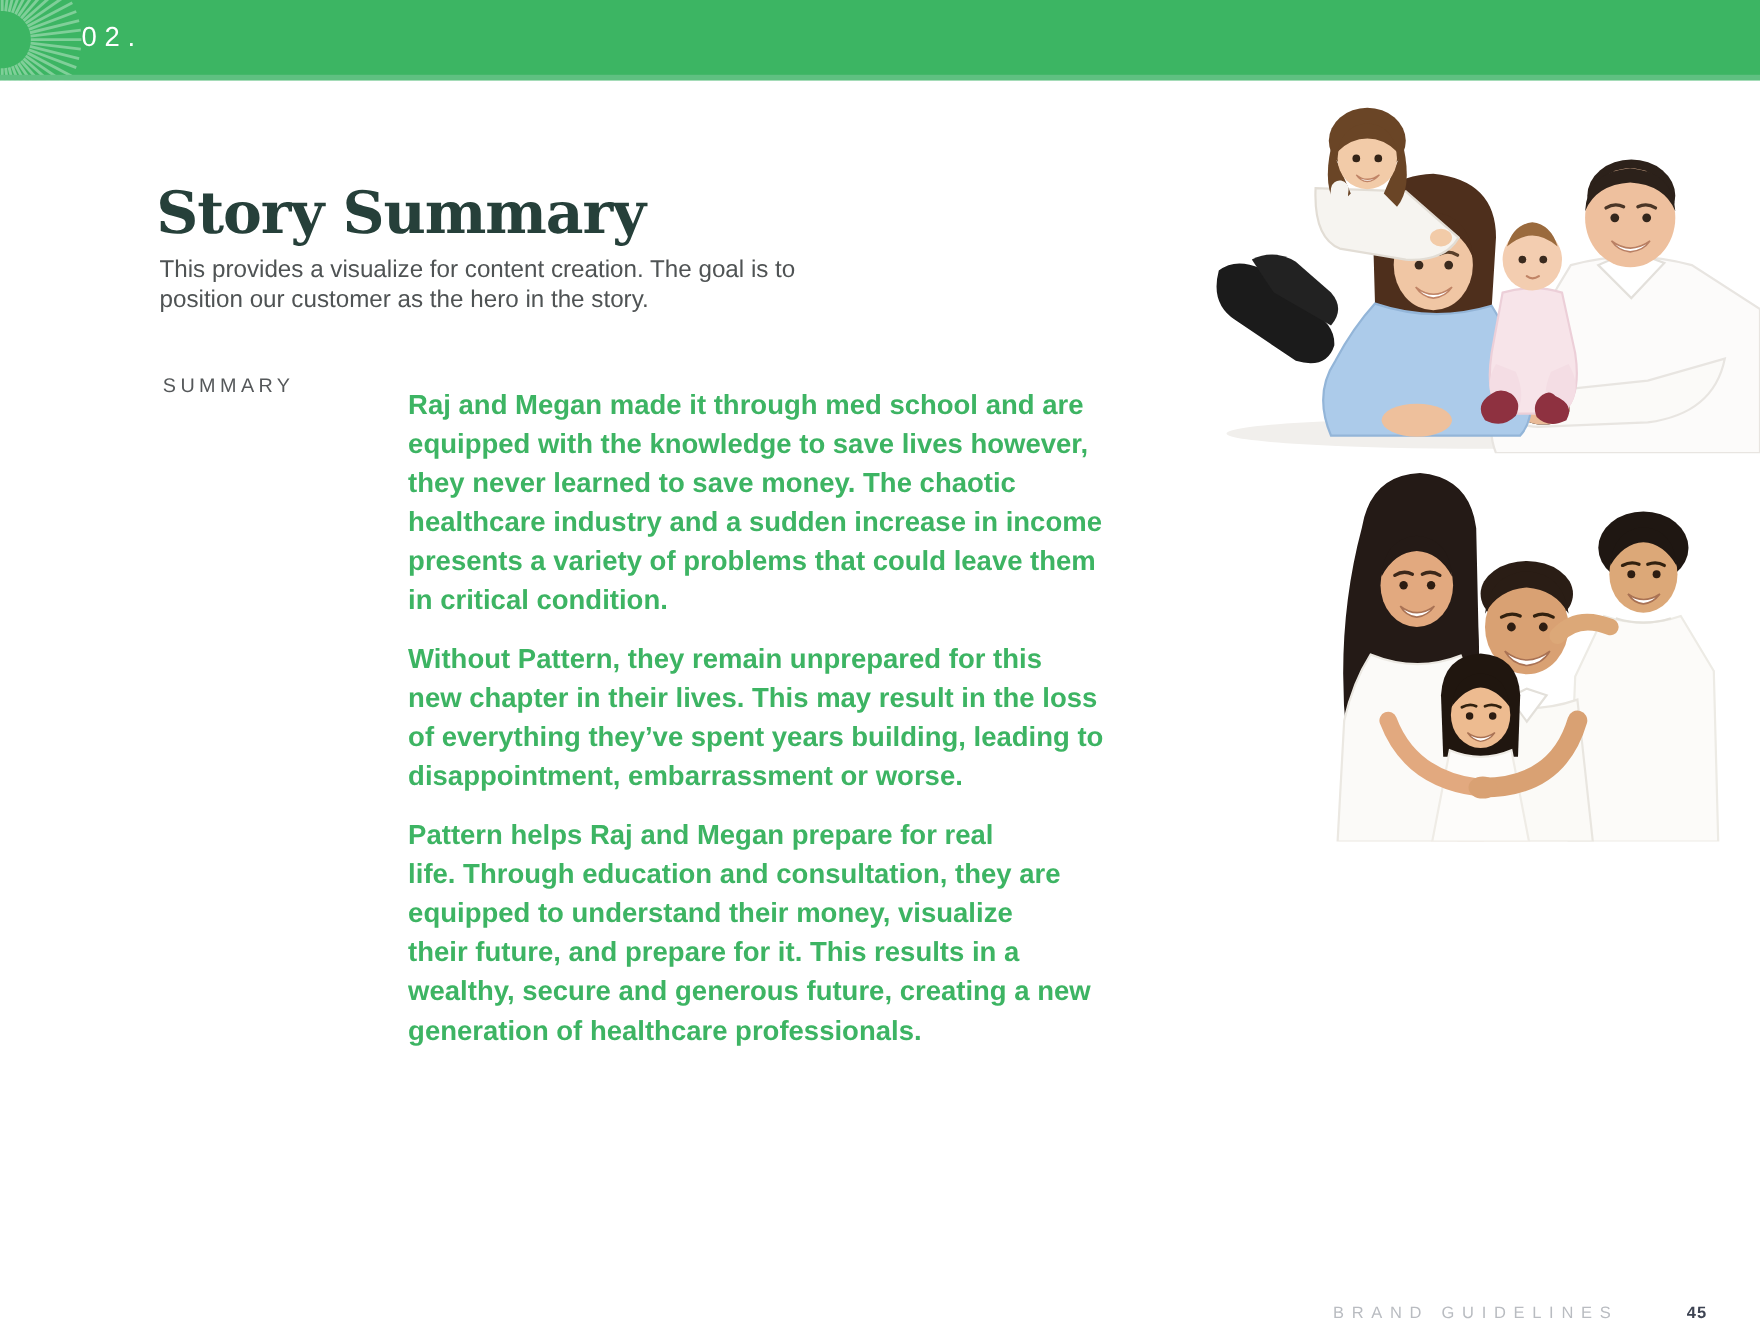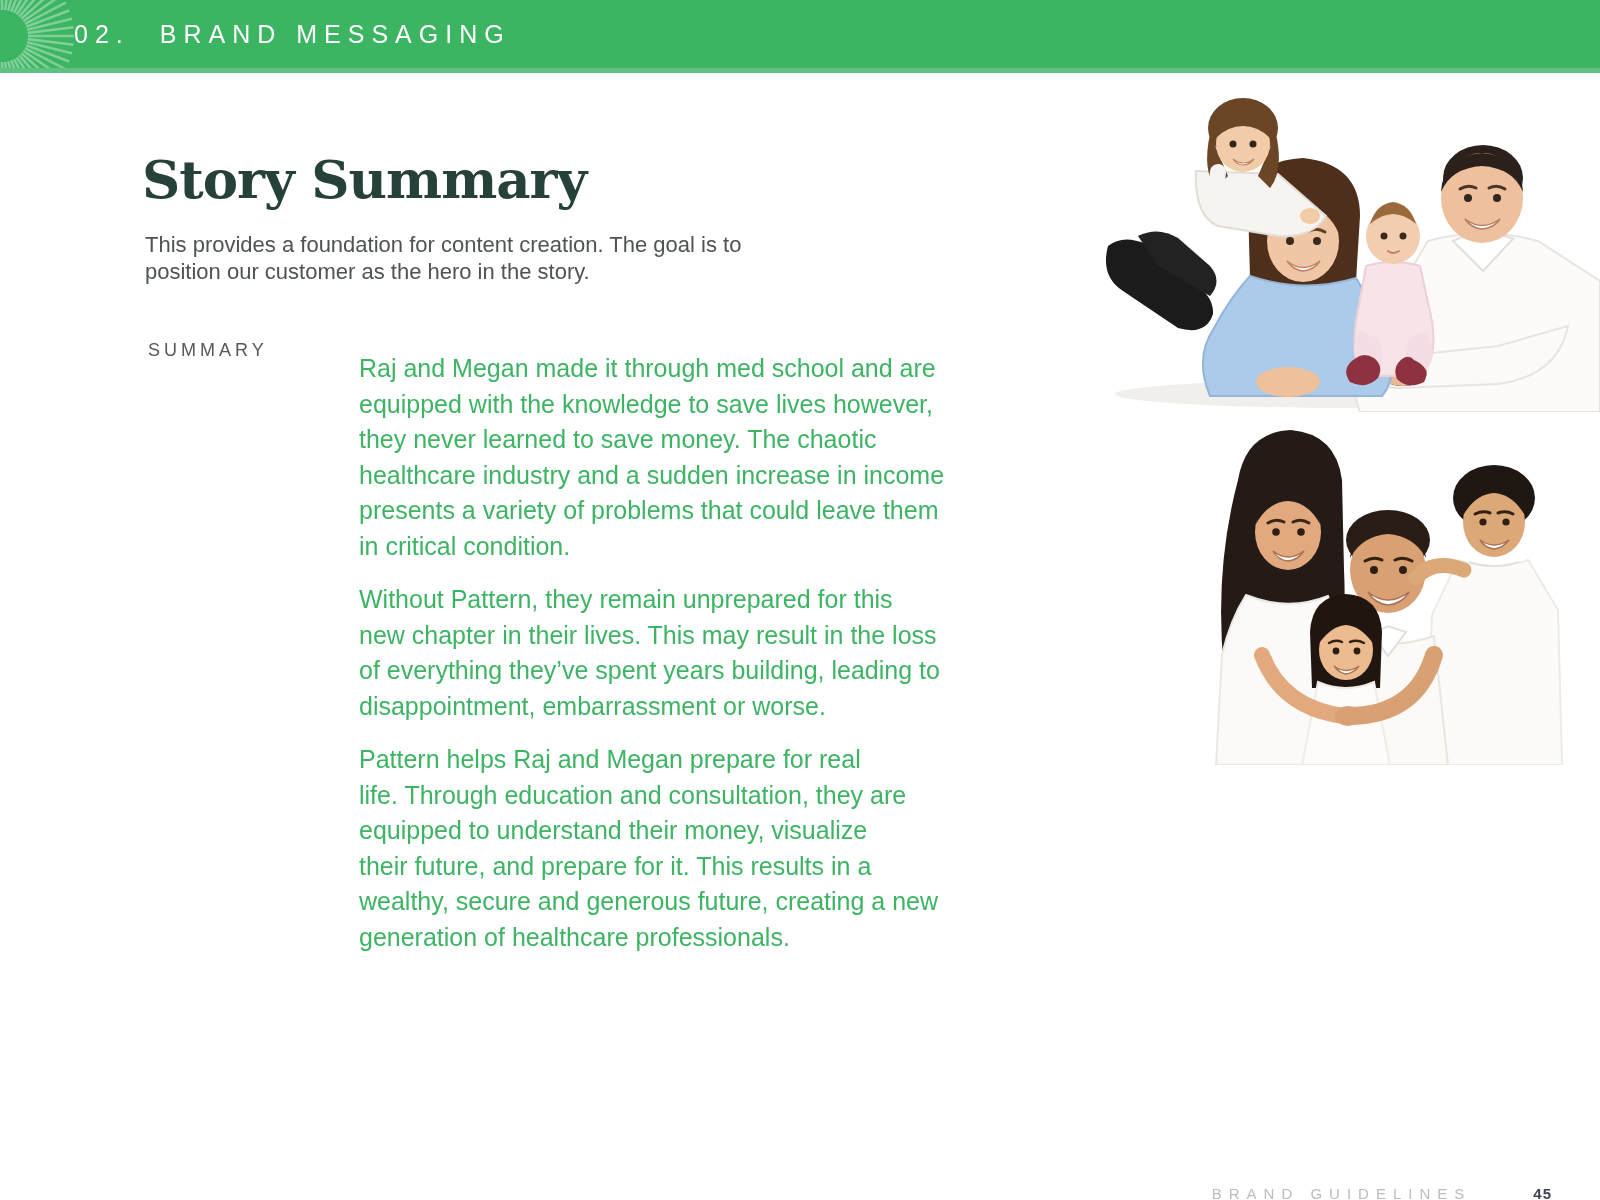--- a/index.html
+++ b/index.html
@@ -23,45 +23,46 @@
   .sunburst{
     position:absolute;left:0;top:0;width:90px;height:73px;
   }
   .header-title{
     position:absolute;left:74px;top:0;height:68px;
     display:flex;align-items:center;gap:30px;
     color:#ffffff;font-size:25px;font-weight:500;letter-spacing:7px;
   }
   
   .title{
-    position:absolute;left:142px;top:149px;margin:0;
+    position:absolute;left:142px;top:164px;margin:0;
     font-family:"DejaVu Serif","Liberation Serif",serif;
     font-weight:bold;font-size:53px;line-height:60px;
     color:var(--title-dark,#26403a);
     letter-spacing:-1px;
   }
   .subtitle{
     position:absolute;left:145px;top:231px;width:640px;
     font-size:22px;line-height:27px;
     color:var(--subtitle-gray,#4f5354);
     white-space:pre-line;
   }
   .summary-label{
     position:absolute;left:148px;top:340px;
     font-size:18px;letter-spacing:4px;
     color:var(--label-gray,#55585a);
   }
   .paragraphs{
     position:absolute;left:355px;top:351px;width:660px;
   }
   .paragraphs p{
-    margin:0 0 18px 4px;
+    margin:0 0 18px 16px;
     font-size:25px;line-height:35.5px;
     color:var(--text-green,#3db463);
     white-space:pre-line;
+    font-weight:bold;
   }
   
   .photo{position:absolute;}
   .photo svg{display:block;width:100%;height:100%;}
   .photo1{left:1098px;top:76px;width:502px;height:336px;}
   .photo2{left:1176px;top:420px;width:400px;height:345px;}
   
   .footer{
     position:absolute;top:1185px;right:48px;
     display:flex;align-items:flex-start;gap:62px;
@@ -106,27 +107,26 @@
           <line x1="16.76968341501005" y1="57.39758051323507" x2="42.90066176464322" y2="95.25483834434326" stroke="rgba(255,255,255,0.35)" stroke-width="2.6"></line>
           <line x1="14.082802473137978" y1="59.02185666698345" x2="35.460068387151324" y2="99.75283384703111" stroke="rgba(255,255,255,0.35)" stroke-width="2.6"></line>
           <line x1="11.219727063105925" y1="60.31042230982079" x2="27.53155186706256" y2="103.32116947334987" stroke="rgba(255,255,255,0.35)" stroke-width="2.6"></line>
           <line x1="8.222207271476499" y1="61.24448725307735" x2="19.23072782870415" y2="105.90781085467574" stroke="rgba(255,255,255,0.35)" stroke-width="2.6"></line>
           <line x1="5.133953686638392" y1="61.8104307265494" x2="10.67864097838324" y2="107.47503893505989" stroke="rgba(255,255,255,0.35)" stroke-width="2.6"></line>
           <line x1="2.0000000000000018" y1="62" x2="2.0000000000000044" y2="108" stroke="rgba(255,255,255,0.35)" stroke-width="2.6"></line>
         </g>
     </svg>
     <div class="header-title">
       <span>02.</span>
-      <span>BRAND MESSAGING</span>
     </div>
     <div class="light-strip"></div>
   </div>
 
   <h1 class="title">Story Summary</h1>
-  <div class="subtitle">This provides a foundation for content creation. The goal is to
+  <div class="subtitle">This provides a visualize for content creation. The goal is to
 position our customer as the hero in the story.</div>
   <div class="summary-label">SUMMARY</div>
 
   <div class="paragraphs">
     <p>Raj and Megan made it through med school and are
 equipped with the knowledge to save lives however,
 they never learned to save money. The chaotic
 healthcare industry and a sudden increase in income
 presents a variety of problems that could leave them
 in critical condition.</p>

